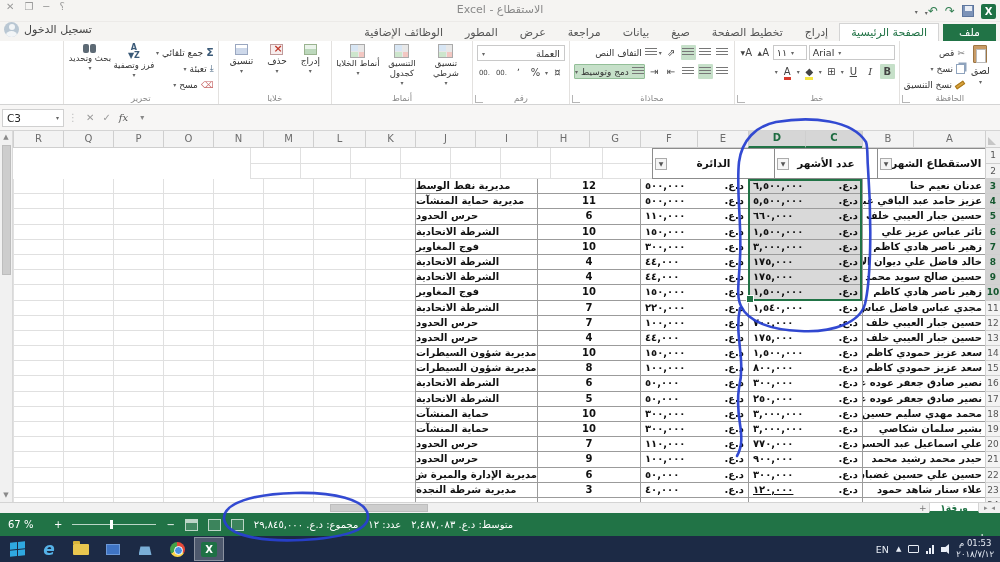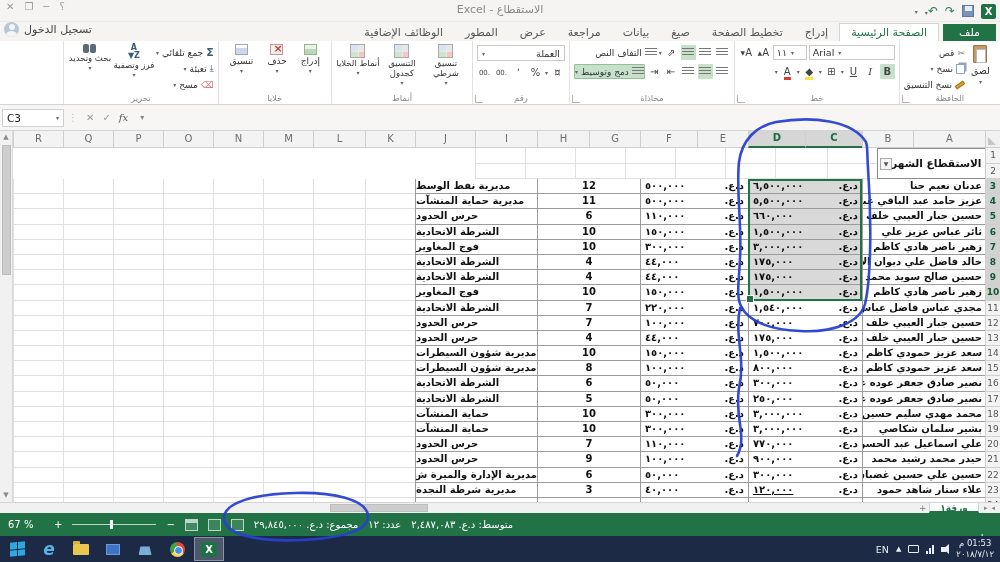--- a/index.html
+++ b/index.html
@@ -448,20 +448,22 @@
         <div class="ch" style="width: 50px;">Q</div>
         <div class="ch" style="width: 50px;">R</div>
       </div>
     <div class="gbody" id="grid-body">
         <div class="grow hdr">
           <div class="rn2">
             <div>1</div>
             <div>2</div>
           </div>
           <div class="cell thcell" style="width: 108px;">الاستقطاع الشهري<div class="filter">▼</div></div>
+          <div class="cell thcell" style="width: 103px;">عدد الأشهر<div class="filter">▼</div></div>
+          <div class="cell thcell" style="width: 122px;">الدائرة<div class="filter">▼</div></div>
           <div class="ehdr" style="width: 50px;"></div>
           <div class="ehdr" style="width: 52px;"></div>
           <div class="ehdr" style="width: 50px;"></div>
           <div class="ehdr" style="width: 50px;"></div>
           <div class="ehdr" style="width: 50px;"></div>
           <div class="ehdr" style="width: 50px;"></div>
           <div class="ehdr" style="width: 50px;"></div>
           <div class="ehdr" style="width: 50px;"></div>
         </div>
         <div class="grow">

